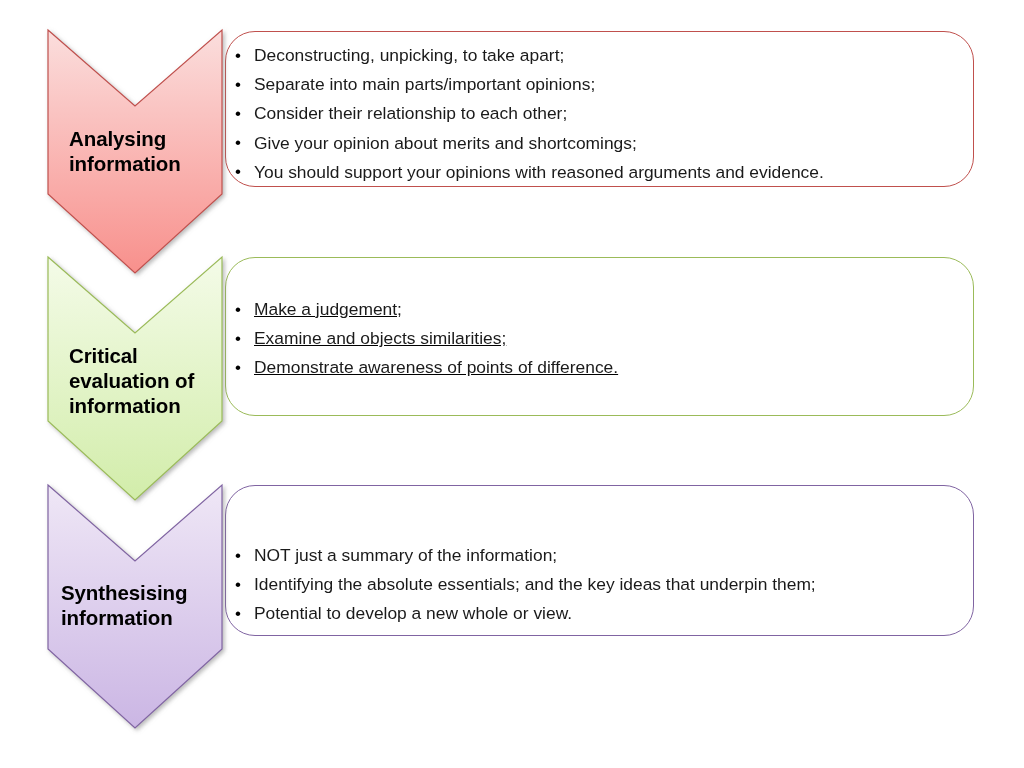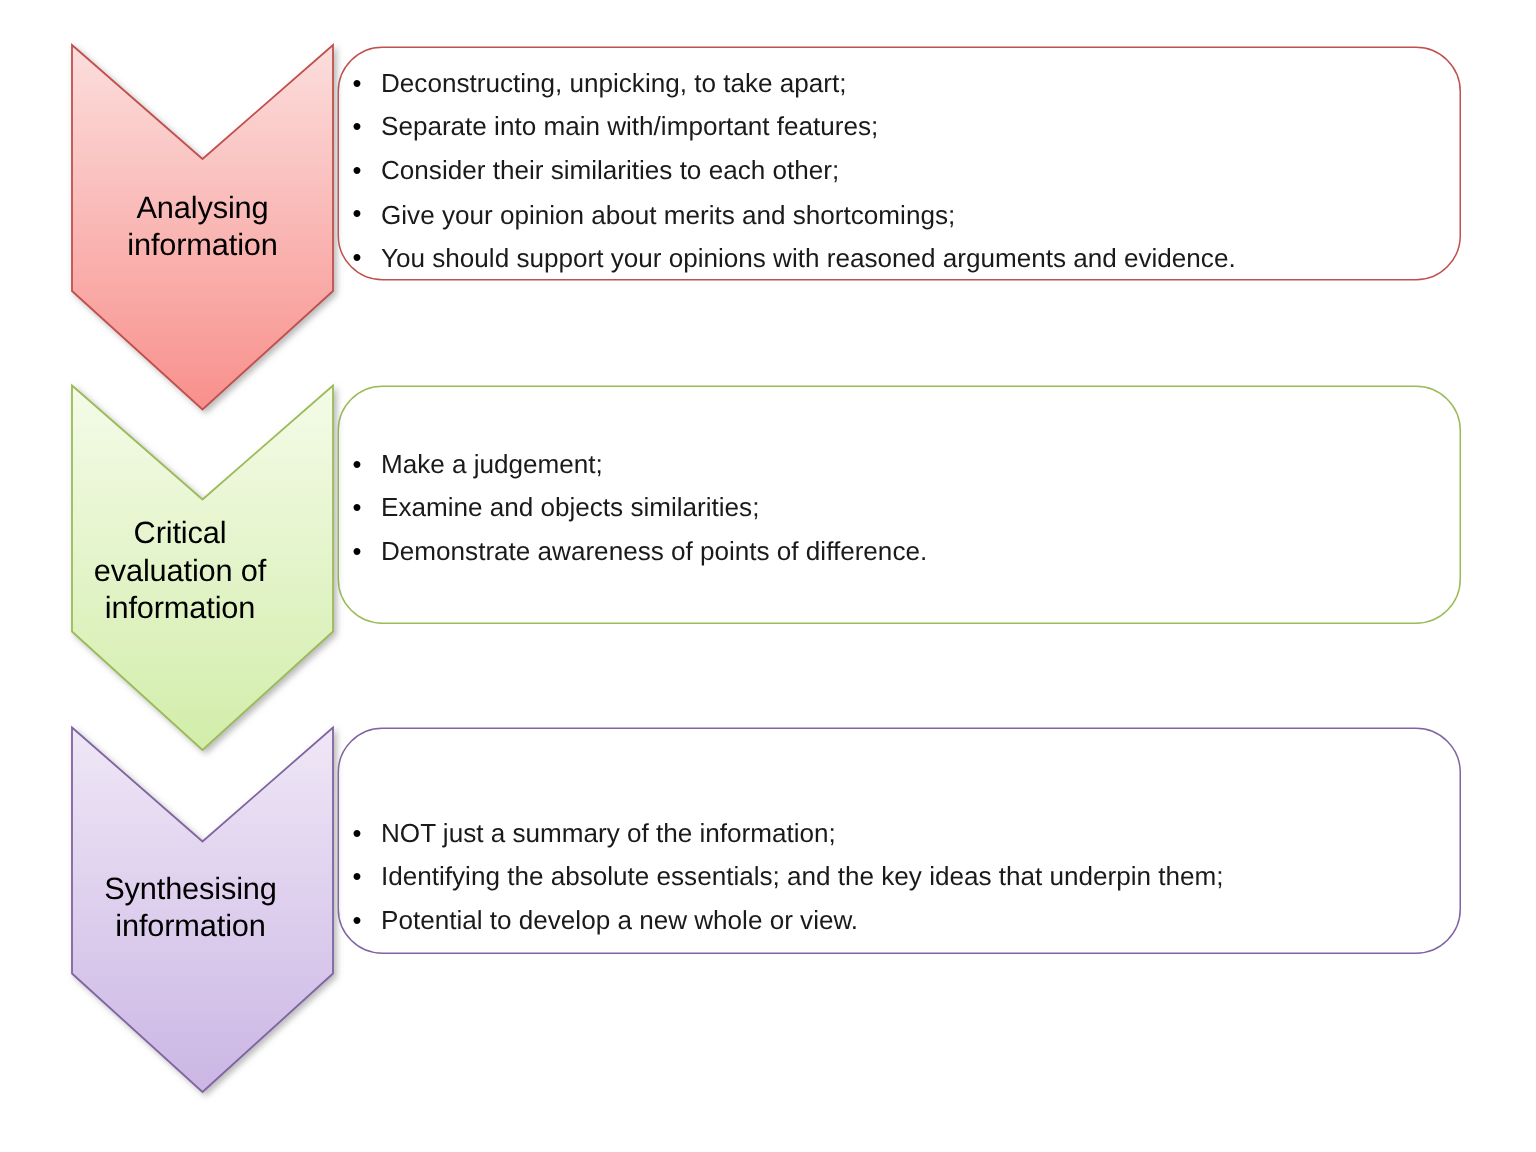--- a/index.html
+++ b/index.html
@@ -37,28 +37,29 @@
     top: 0;
   }
   .chevron svg {
     display: block;
     overflow: visible;
   }
   .chevron-label {
     position: absolute;
     display: flex;
     flex-direction: column;
-    align-items: center;
+    align-items: flex-start;
     justify-content: center;
     text-align: center;
-    font-weight: normal;
+    font-weight: bold;
     color: #000000;
     line-height: 1.22;
     letter-spacing: -0.1px;
     pointer-events: none;
+    padding-left: 21px;
   }
   .chevron-label .line { display: block; white-space: nowrap; }
 
   
   .panel {
     position: absolute;
     box-sizing: border-box;
     background: #ffffff;
     border-style: solid;
     border-width: 1.3px;
@@ -91,22 +92,22 @@
   }
 </style>
 </head>
 <body>
 
 <div id="diagram">
     <div class="stage">
       <div class="panel" style="left: 225px; top: 31px; width: 749px; height: 156px; border-color: rgb(192, 80, 77);">
         <ul class="panel-body" style="left: 9px; top: 9px;">
           <li>Deconstructing, unpicking, to take apart;</li>
-          <li>Separate into main with/important features;</li>
-          <li>Consider their similarities to each other;</li>
+          <li>Separate into main parts/important opinions;</li>
+          <li>Consider their relationship to each other;</li>
           <li>Give your opinion about merits and shortcomings;</li>
           <li>You should support your opinions with reasoned arguments and evidence.</li>
         </ul>
       </div>
       <div class="chevron">
         <svg width="1024" height="768" viewBox="0 0 1024 768">
           <defs>
             <linearGradient id="grad-analysing" x1="0" y1="30" x2="0" y2="273" gradientUnits="userSpaceOnUse">
               <stop offset="0%" stop-color="#fbdedd"></stop>
               <stop offset="100%" stop-color="#f8908c"></stop>
@@ -118,21 +119,21 @@
           <path d="M 48 30 L 135 106 L 222 30 L 222 194 L 135 273 L 48 194 Z" fill="url(#grad-analysing)" stroke="#c0504d" stroke-width="1.2" stroke-linejoin="miter" filter="url(#sh-analysing)"></path>
         </svg>
       </div>
       <div class="chevron-label" style="left: 48px; top: 108px; width: 174px; height: 86px; font-size: 20.5px;">
         <span class="line">Analysing</span>
         <span class="line">information</span>
       </div>
     </div>
     <div class="stage">
       <div class="panel" style="left: 225px; top: 257px; width: 749px; height: 159px; border-color: rgb(155, 187, 89);">
-        <ul class="panel-body" style="left: 9px; top: 37px;">
+        <ul class="panel-body" style="left: 9px; top: 37px; text-decoration: underline;">
           <li>Make a judgement;</li>
           <li>Examine and objects similarities;</li>
           <li>Demonstrate awareness of points of difference.</li>
         </ul>
       </div>
       <div class="chevron">
         <svg width="1024" height="768" viewBox="0 0 1024 768">
           <defs>
             <linearGradient id="grad-critical-evaluation" x1="0" y1="257" x2="0" y2="500" gradientUnits="userSpaceOnUse">
               <stop offset="0%" stop-color="#f4fbe8"></stop>
@@ -166,18 +167,18 @@
               <stop offset="0%" stop-color="#efe7f6"></stop>
               <stop offset="100%" stop-color="#cbb6e4"></stop>
             </linearGradient>
             <filter id="sh-synthesising" x="-20%" y="-20%" width="150%" height="150%">
               <feDropShadow dx="2" dy="2" stdDeviation="2" flood-color="#808080" flood-opacity="0.55"></feDropShadow>
             </filter>
           </defs>
           <path d="M 48 485 L 135 561 L 222 485 L 222 649 L 135 728 L 48 649 Z" fill="url(#grad-synthesising)" stroke="#8064a2" stroke-width="1.2" stroke-linejoin="miter" filter="url(#sh-synthesising)"></path>
         </svg>
       </div>
-      <div class="chevron-label" style="left: 56px; top: 562px; width: 142px; height: 86px; font-size: 20.5px;">
+      <div class="chevron-label" style="left: 40px; top: 562px; width: 142px; height: 86px; font-size: 20.5px;">
         <span class="line">Synthesising</span>
         <span class="line">information</span>
       </div>
     </div>
   </div>
 
 </body></html>

